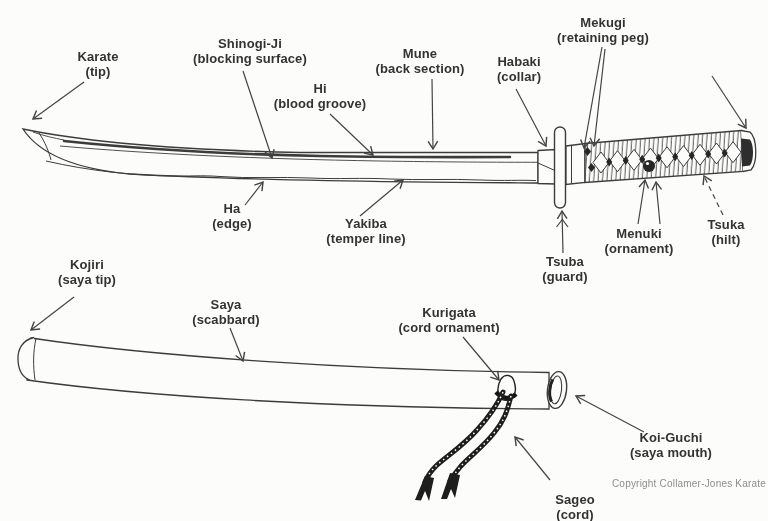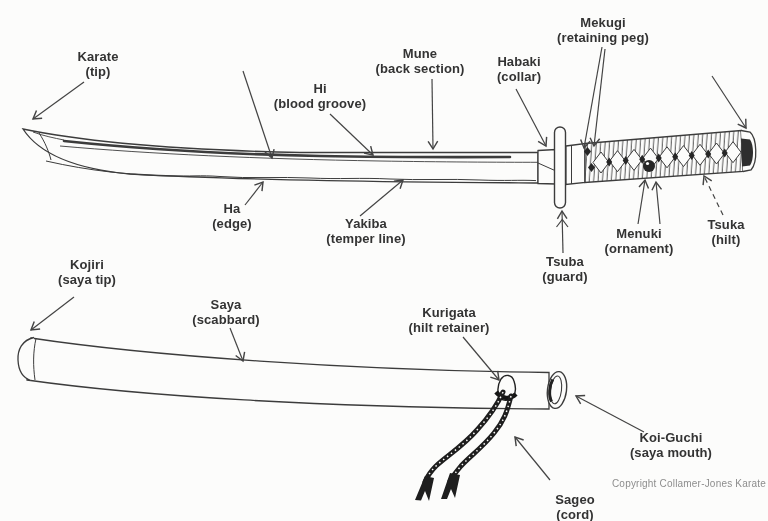--- a/index.html
+++ b/index.html
@@ -143,20 +143,24 @@
       <line x1="463" y1="337" x2="499" y2="380" marker-end="url(#ah)"></line>
       <line x1="644" y1="432" x2="576" y2="396" marker-end="url(#ah)"></line>
       <line x1="550" y1="480" x2="515" y2="437" marker-end="url(#ah)"></line>
     </g>
   </svg>
 
   <div class="label" style="left:98px;top:50px;">
     <div>Karate</div>
     <div>(tip)</div>
   </div>
+  <div class="label" style="left:250px;top:37px;">
+    <div>Shinogi-Ji</div>
+    <div>(blocking surface)</div>
+  </div>
   <div class="label" style="left:320px;top:82px;">
     <div>Hi</div>
     <div>(blood groove)</div>
   </div>
   <div class="label" style="left:420px;top:47px;">
     <div>Mune</div>
     <div>(back section)</div>
   </div>
   <div class="label" style="left:519px;top:55px;">
     <div>Habaki</div>
@@ -189,21 +193,21 @@
   <div class="label" style="left:75px;top:258px;margin-left:12px;">
     <div>Kojiri</div>
     <div>(saya tip)</div>
   </div>
   <div class="label" style="left:226px;top:298px;">
     <div>Saya</div>
     <div>(scabbard)</div>
   </div>
   <div class="label" style="left:449px;top:306px;">
     <div>Kurigata</div>
-    <div>(hilt retainer)</div>
+    <div>(cord ornament)</div>
   </div>
   <div class="label" style="left:671px;top:431px;">
     <div>Koi-Guchi</div>
     <div>(saya mouth)</div>
   </div>
   <div class="label" style="left:575px;top:493px;">
     <div>Sageo</div>
     <div>(cord)</div>
   </div>
 

